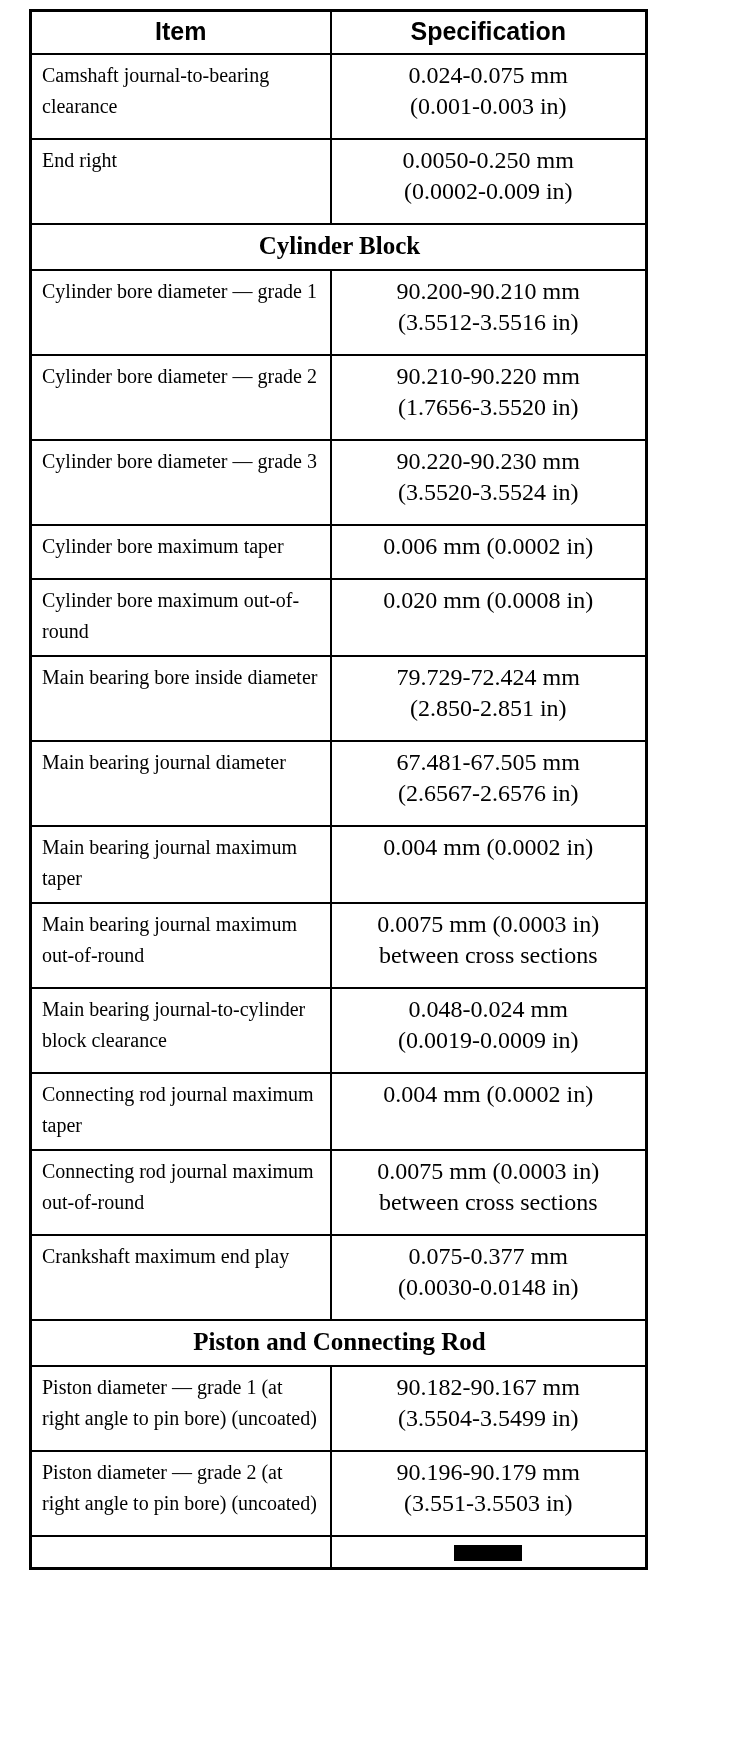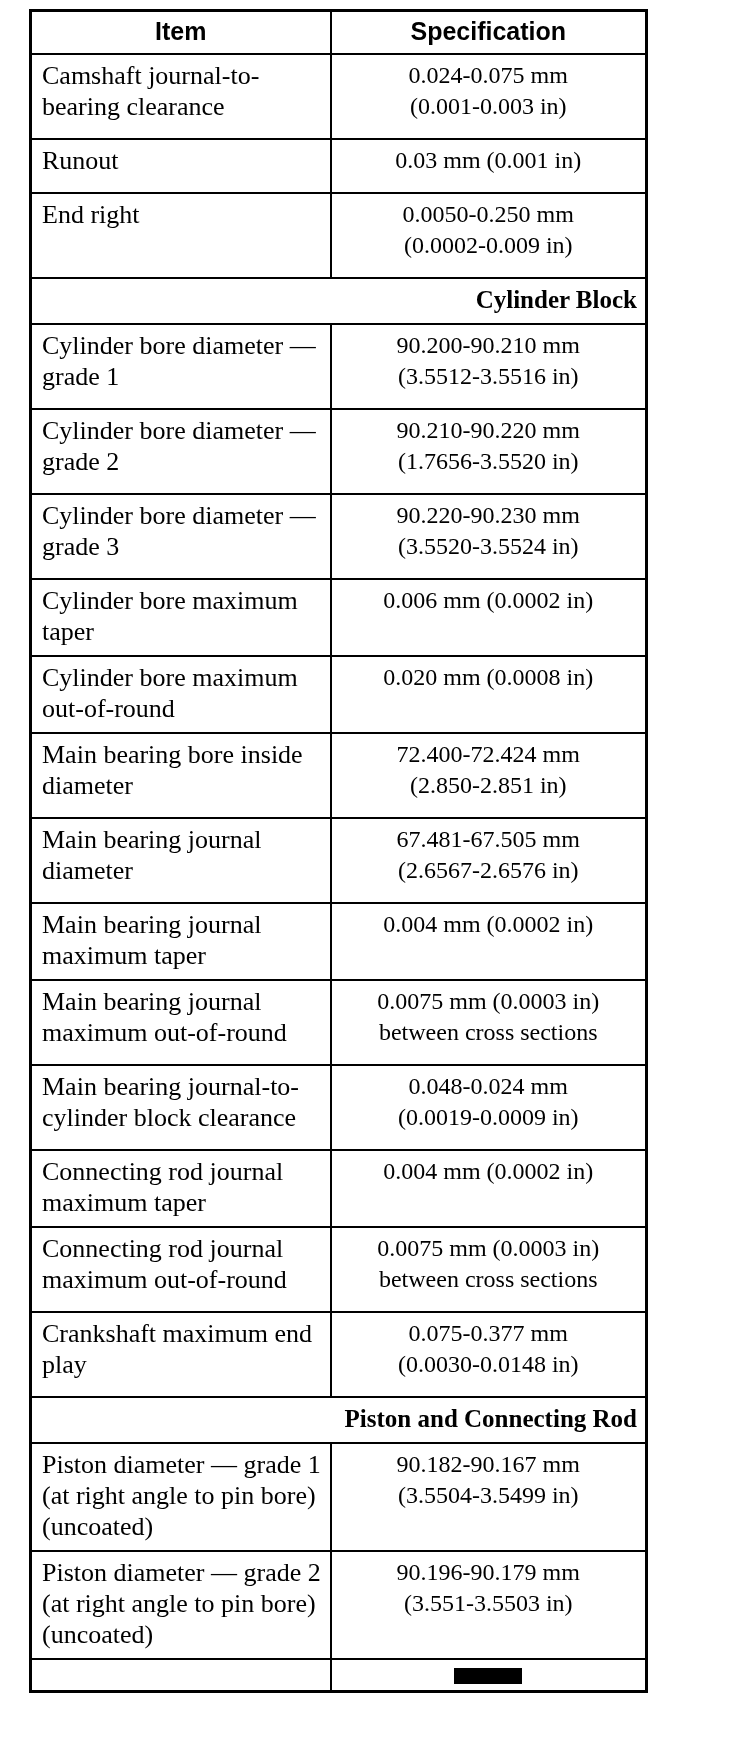--- a/index.html
+++ b/index.html
@@ -34,36 +34,36 @@
   }
   th.col-head {
     font-family: "Liberation Sans", sans-serif;
     font-weight: bold;
     font-size: 25px;
     line-height: 31px;
     text-align: center;
     padding: 4px 6px 6px 6px;
   }
   td.item-cell {
-    font-size: 26px;
+    font-size: 20px;
     line-height: 31px;
     text-align: left;
     padding: 5px 8px 8px 10px;
   }
   td.spec-cell {
     font-size: 24px;
     line-height: 31px;
     text-align: center;
     padding: 5px 6px 16px 6px;
   }
   td.section-cell {
     font-weight: bold;
     font-size: 25px;
     line-height: 31px;
-    text-align: right;
+    text-align: center;
     padding: 5px 8px 8px 10px;
     margin-left: 40px;
   }
   tr.clipped-row td {
     height: 26px;
     padding: 2px 6px;
   }
   .ink-smudge {
     width: 68px;
     height: 16px;
@@ -88,26 +88,20 @@
     </thead>
     <tbody>
     <tr>
           <td class="item-cell">Camshaft journal-to-bearing clearance</td>
           <td class="spec-cell">
             <div>0.024-0.075 mm</div>
             <div>(0.001-0.003 in)</div>
           </td>
         </tr>
         <tr>
-          <td class="item-cell">Runout</td>
-          <td class="spec-cell">
-            <div>0.03 mm (0.001 in)</div>
-          </td>
-        </tr>
-        <tr>
           <td class="item-cell">End right</td>
           <td class="spec-cell">
             <div>0.0050-0.250 mm</div>
             <div>(0.0002-0.009 in)</div>
           </td>
         </tr>
         <tr>
           <td colspan="2" class="section-cell">Cylinder Block</td>
         </tr>
         <tr>
@@ -139,21 +133,21 @@
         </tr>
         <tr>
           <td class="item-cell">Cylinder bore maximum out-of-round</td>
           <td class="spec-cell">
             <div>0.020 mm (0.0008 in)</div>
           </td>
         </tr>
         <tr>
           <td class="item-cell">Main bearing bore inside diameter</td>
           <td class="spec-cell">
-            <div>72.400-72.424 mm</div>
+            <div>79.729-72.424 mm</div>
             <div>(2.850-2.851 in)</div>
           </td>
         </tr>
         <tr>
           <td class="item-cell">Main bearing journal diameter</td>
           <td class="spec-cell">
             <div>67.481-67.505 mm</div>
             <div>(2.6567-2.6576 in)</div>
           </td>
         </tr>

